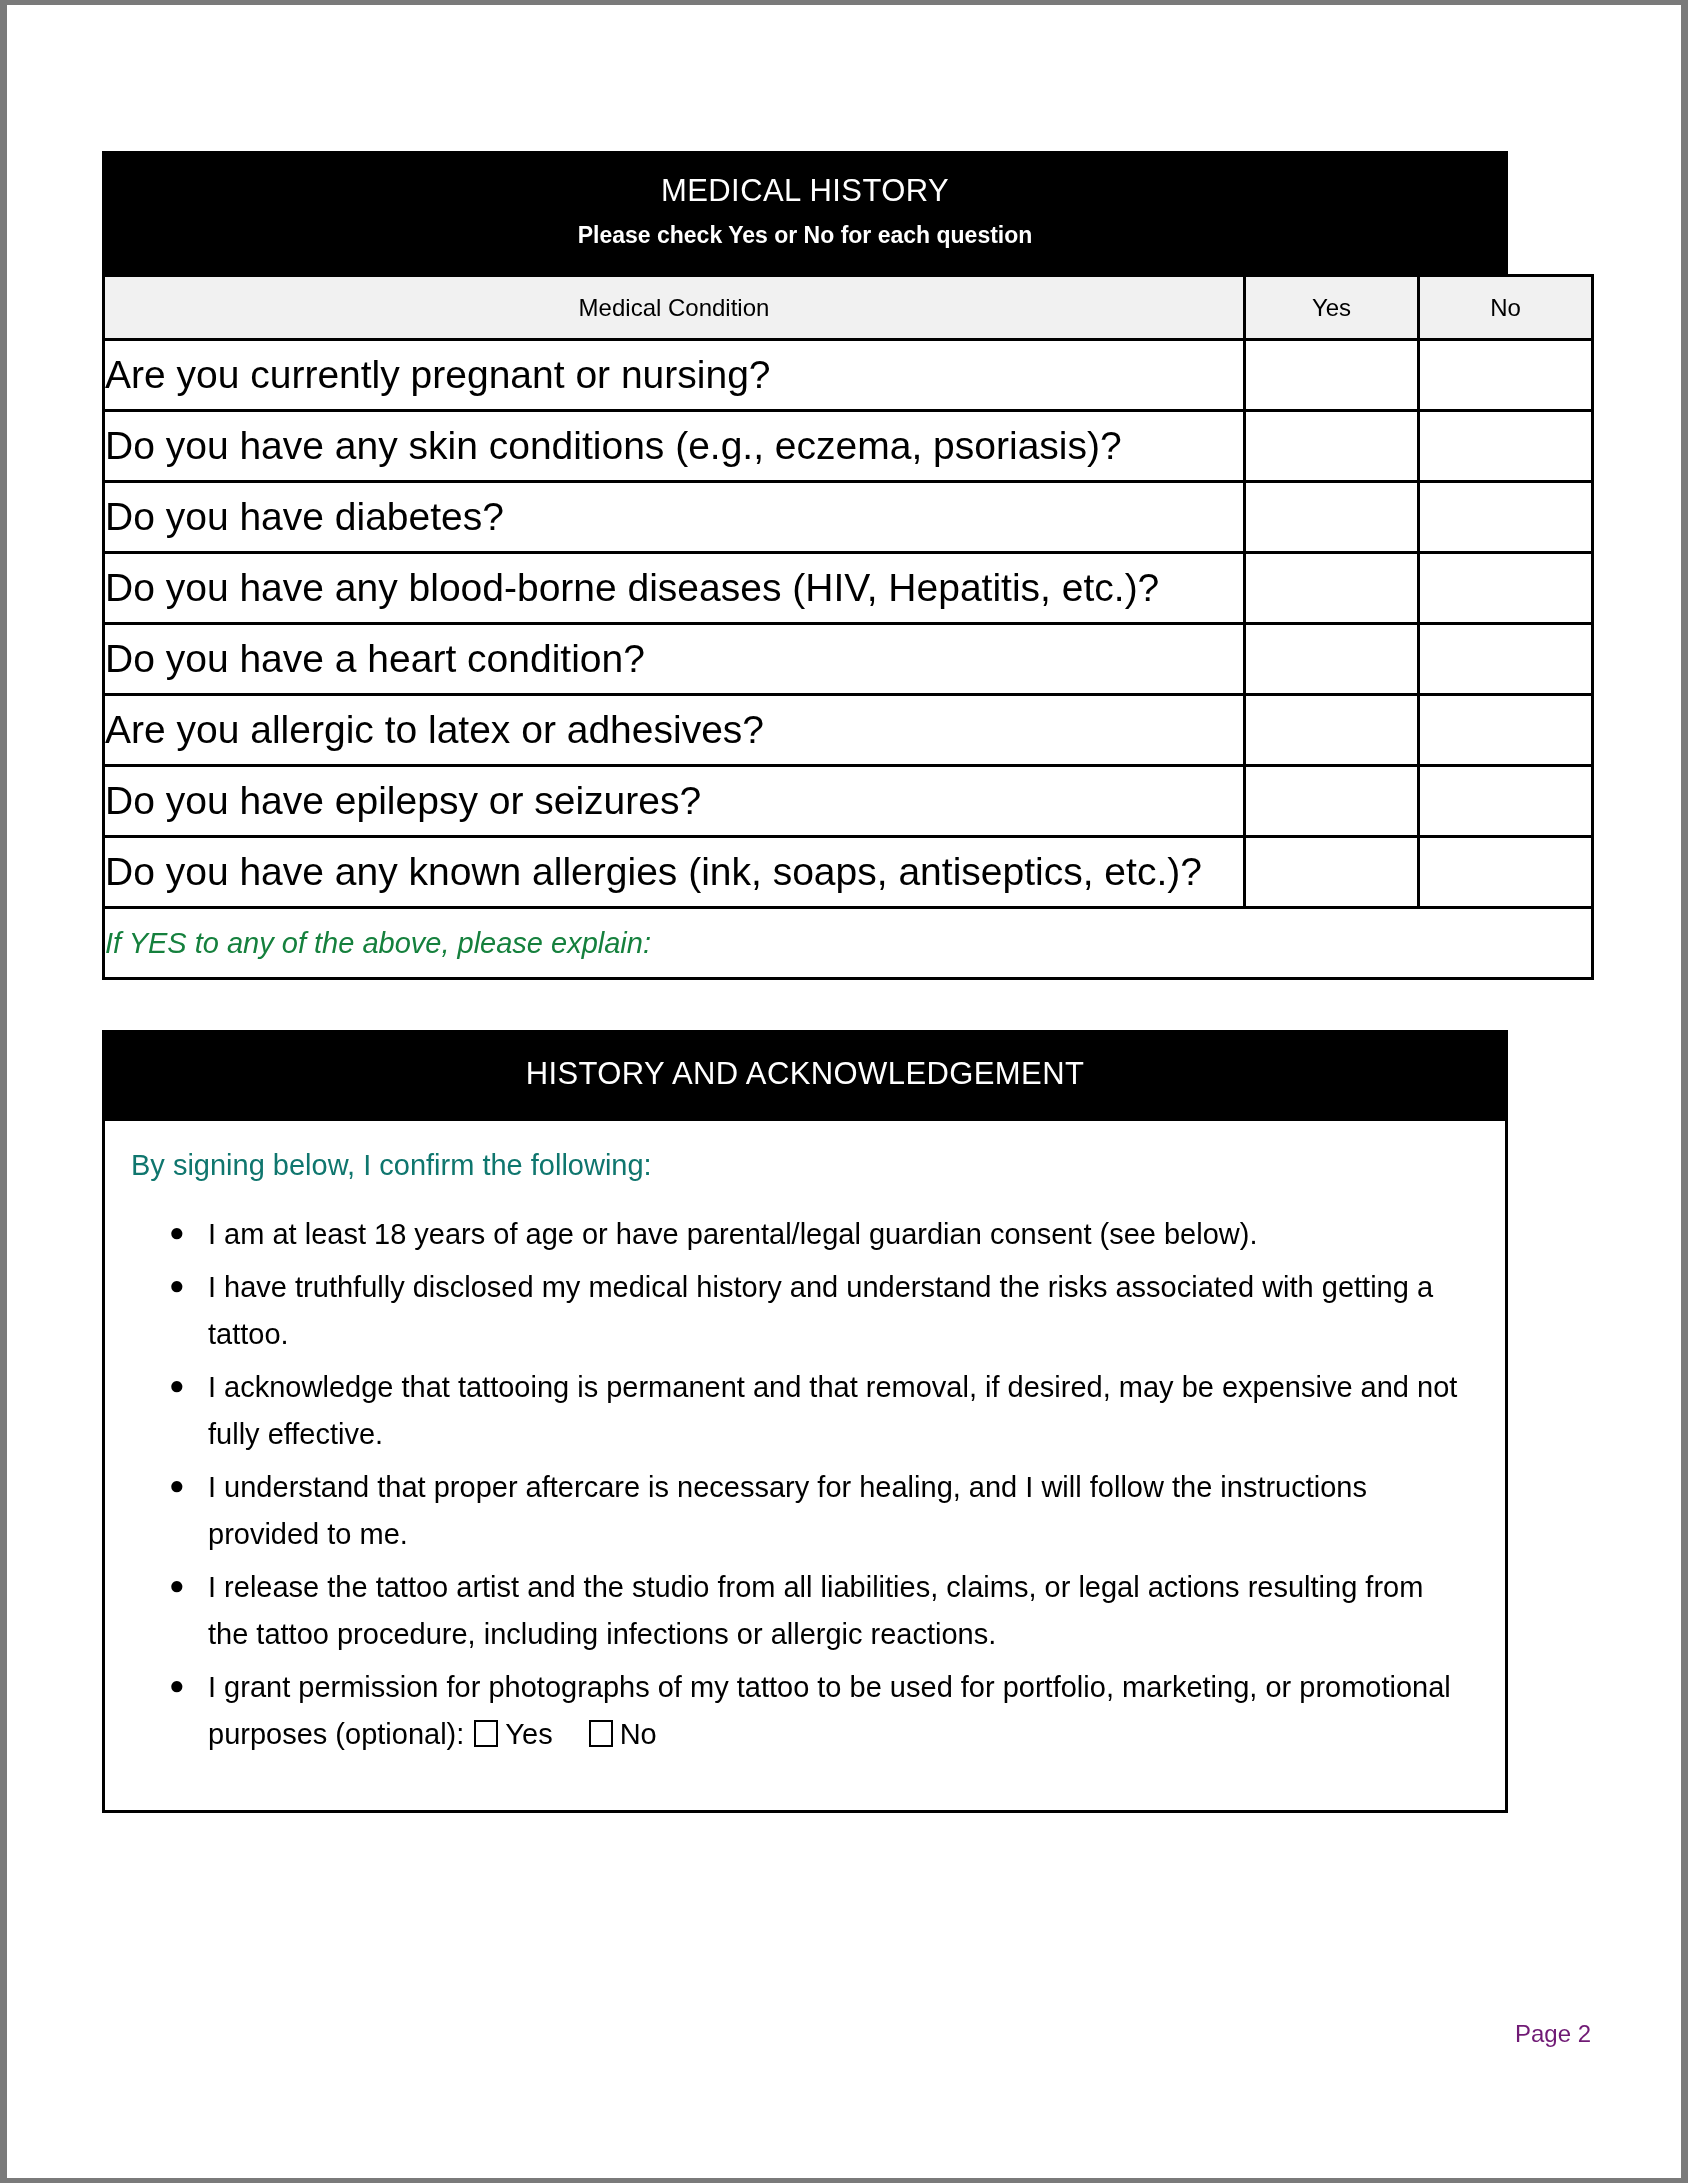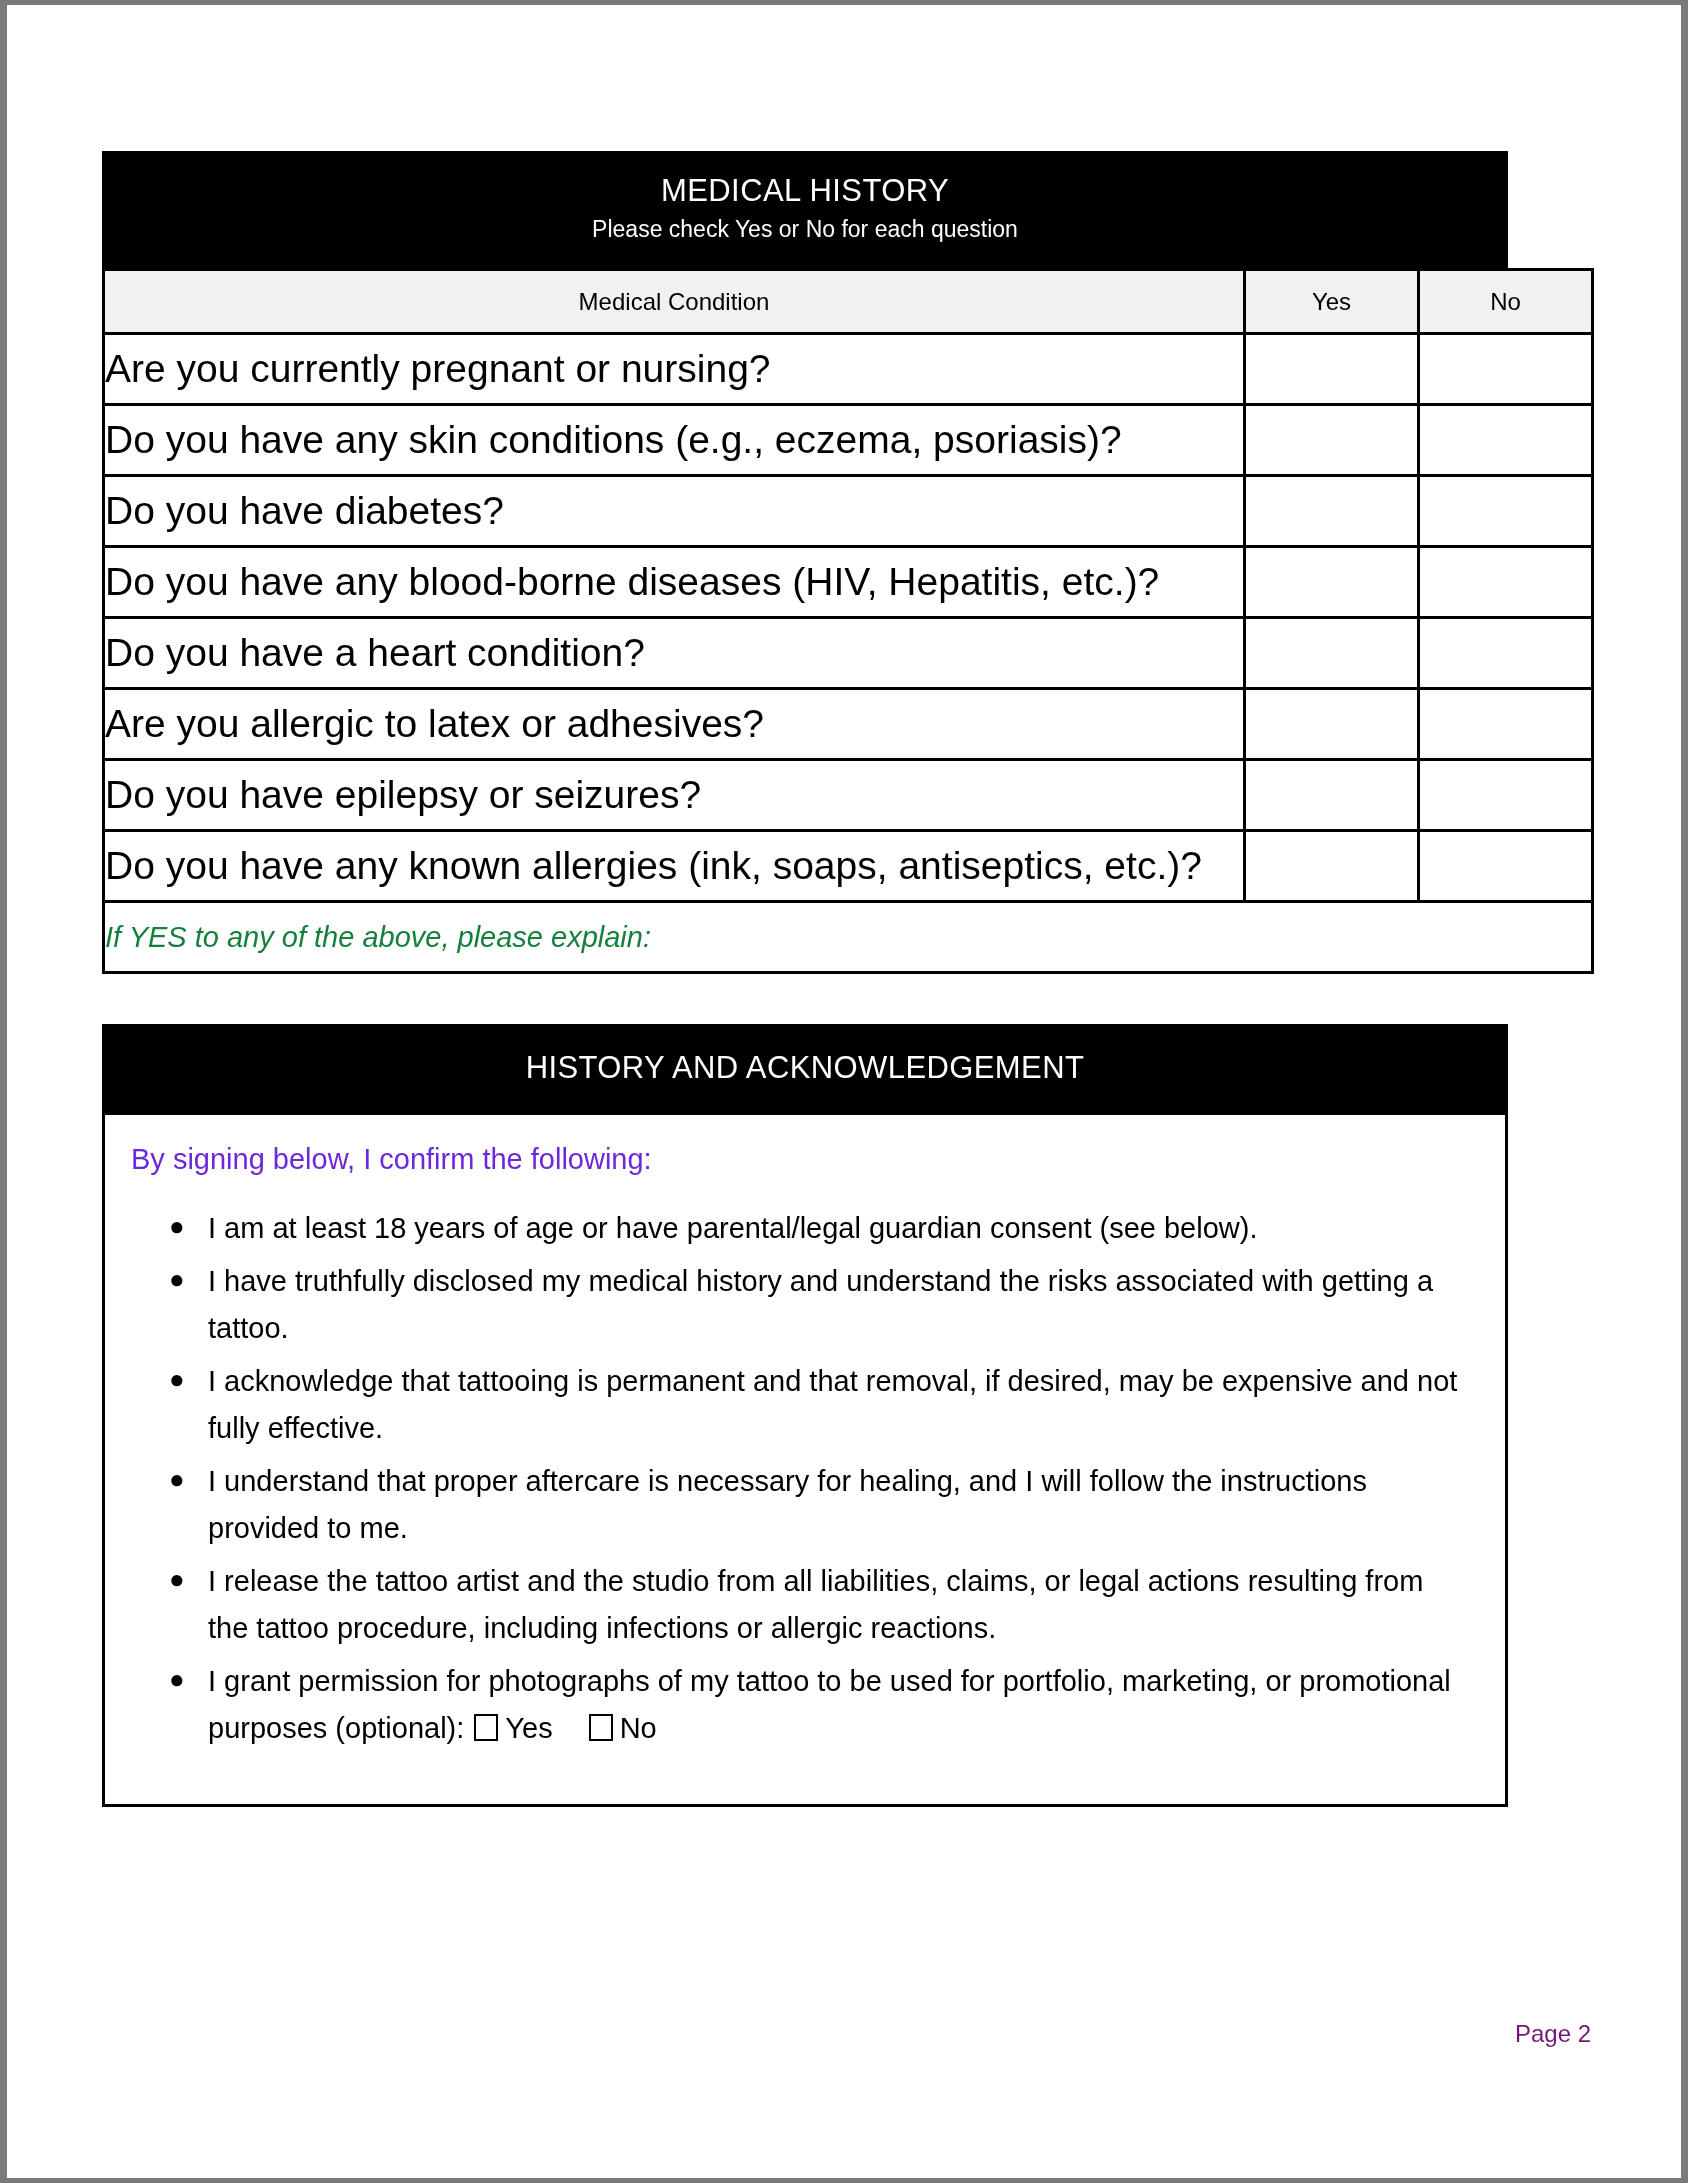--- a/index.html
+++ b/index.html
@@ -57,22 +57,22 @@
   }
   .banner-title {
     font-size: 31px;
     line-height: 1.12;
     letter-spacing: 0.4px;
     font-weight: 400;
   }
   .banner-sub {
     font-size: 23px;
     line-height: 1.2;
-    margin-top: 7px;
-    font-weight: 400;
+    margin-top: 13px;
+    font-weight: 700;
   }
   .banner-solo {
     padding: 24px 10px 26px 10px;
   }
 
   
   .colhead {
     background: #f1f1f1;
     text-align: center;
     font-weight: 400;
@@ -99,21 +99,21 @@
 
   
   .consent-box {
     border: 3px solid #000000;
     border-top: none;
     padding: 26px 34px 46px 26px;
     background: #ffffff;
   }
   .consent-intro {
     font-size: 29px;
-    color: #6d28d9;
+    color: #0f766e;
     margin: 0 0 28px 0;
     line-height: 1.25;
   }
   ul.consent-list {
     list-style: none;
     margin: 0;
     padding: 0;
   }
   ul.consent-list li {
     position: relative;

